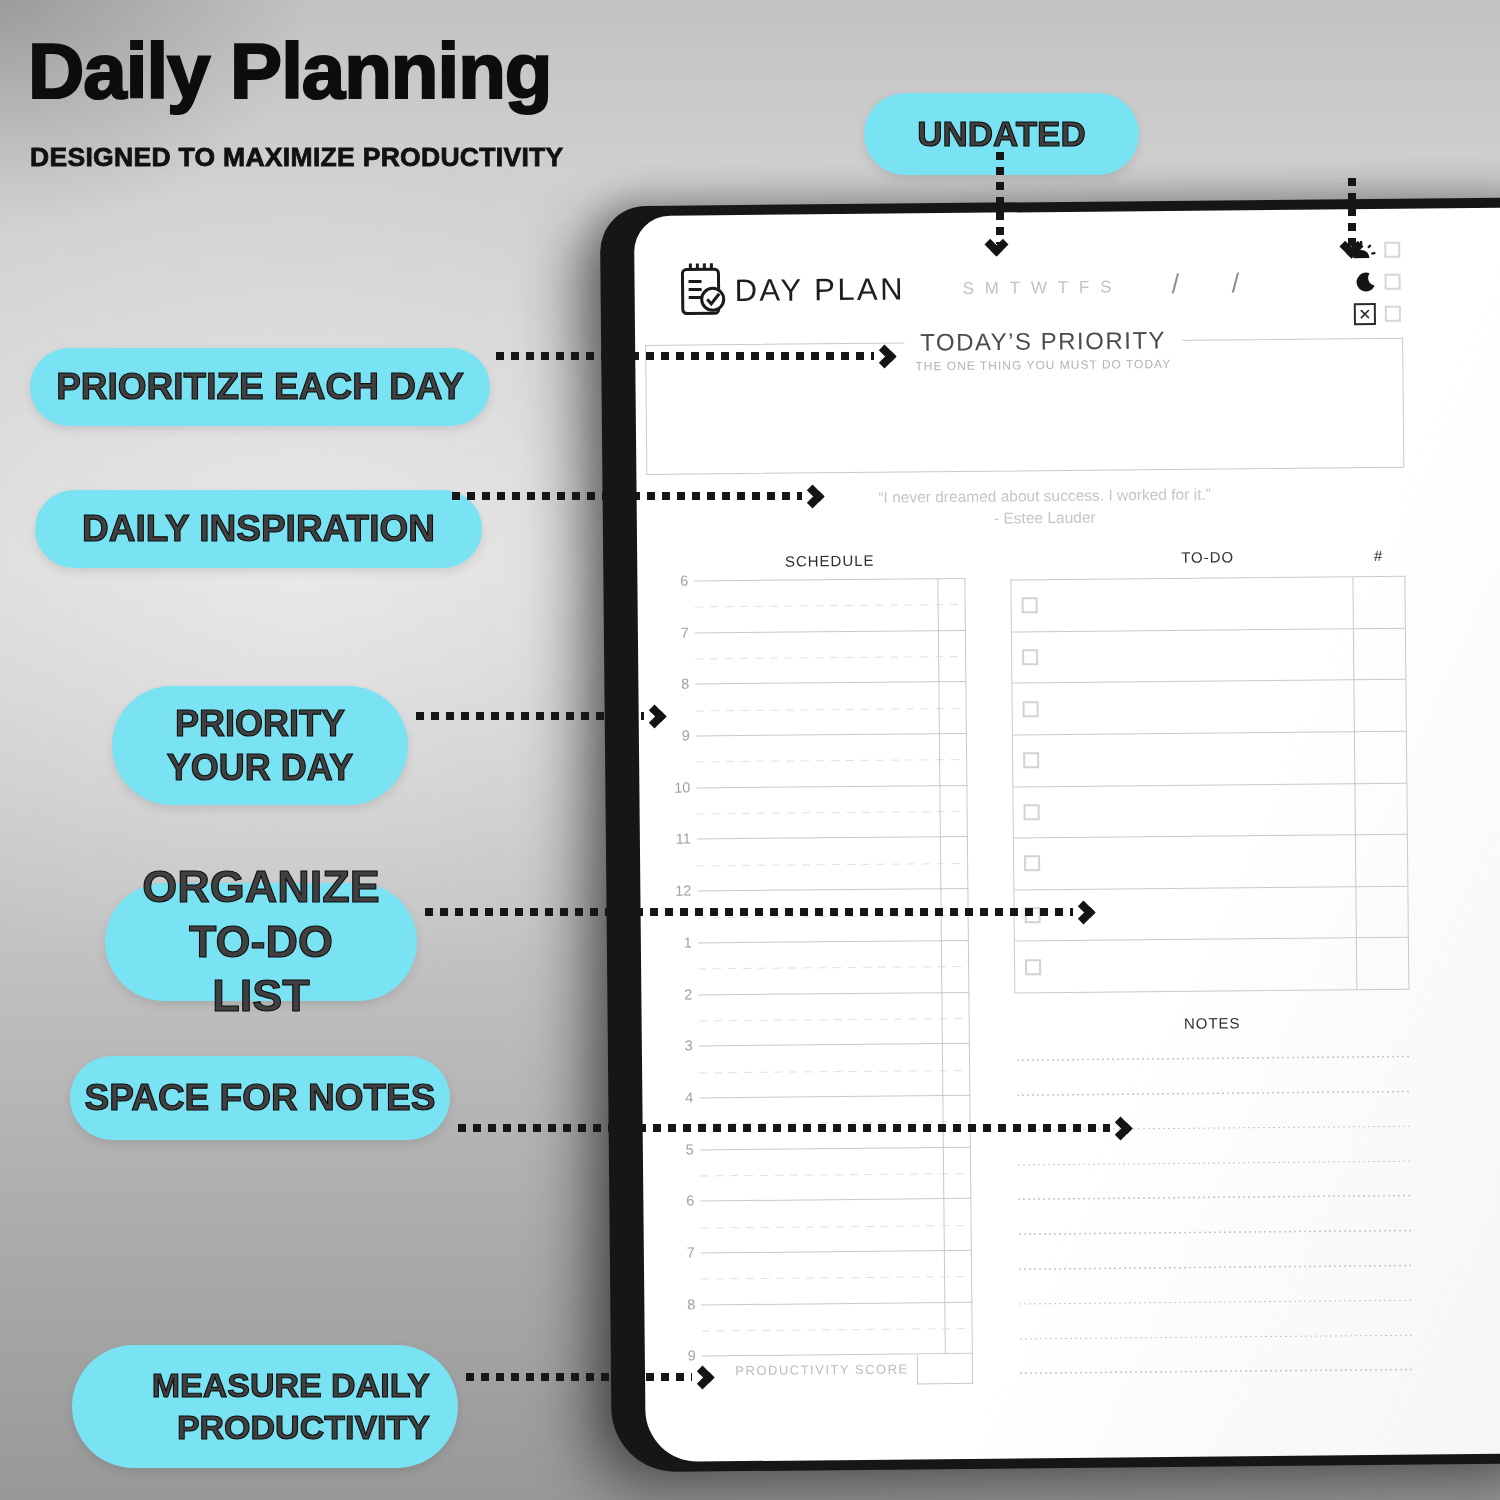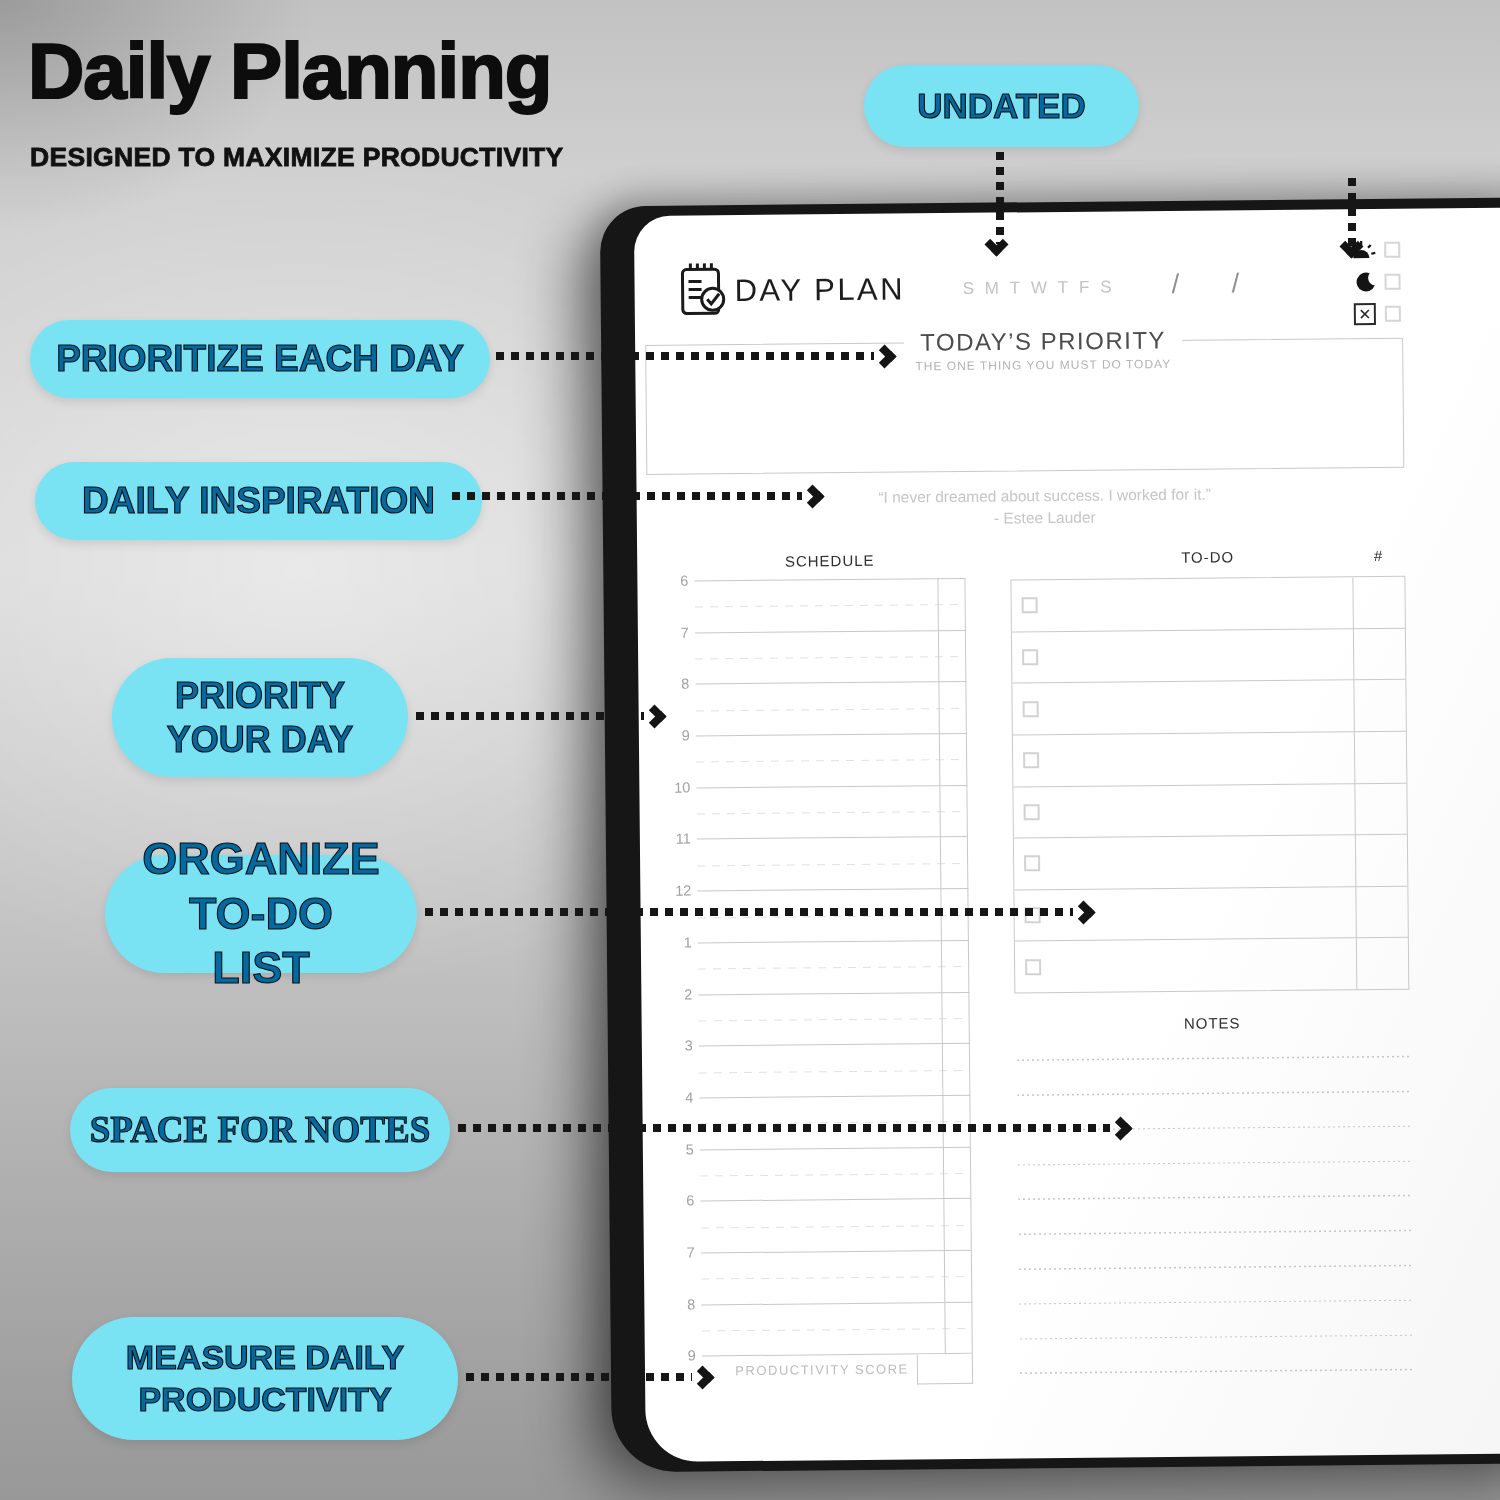--- a/index.html
+++ b/index.html
@@ -78,22 +78,22 @@
 
   
   .hero-title { position:absolute; left:28px; top:26px; font-size:78px; font-weight:900;
      color:#0d0d0d; letter-spacing:-1px; -webkit-text-stroke:2.2px #0d0d0d; }
   .hero-sub { position:absolute; left:30px; top:142px; font-size:26.5px; font-weight:800;
      color:#111; -webkit-text-stroke:0.8px #111; letter-spacing:0.3px; }
 
   
   .pill { position:absolute; background:#7ae3f3; border-radius:999px;
      display:flex; align-items:center; justify-content:center; text-align:center;
-     font-weight:800; color:#0369a1; -webkit-text-stroke:1.1px #0c0c0c; line-height:1.22;
-     box-shadow:0 4px 10px rgba(0,0,0,0.10); }
+     font-weight:800; color:#404040; -webkit-text-stroke:1.1px #0c0c0c; line-height:1.22;
+     box-shadow:0 4px 10px rgba(0,0,0,0.10);margin-top:28px; }
 
   
   .harrow { position:absolute; height:8px;
      background:repeating-linear-gradient(to right,#161616 0 8px,transparent 8px 15px); }
   .varrow { position:absolute; width:8px;
      background:repeating-linear-gradient(to bottom,#161616 0 8px,transparent 8px 15px); }
   .chev { position:absolute; width:17px; height:17px;
      border-top:8px solid #141414; border-right:8px solid #141414; }
   .chev-r { transform:rotate(45deg); }
   .chev-d { transform:rotate(135deg); }
@@ -274,22 +274,22 @@
   </div>
 
   <div class="hero-title">Daily Planning</div>
   <div class="hero-sub">DESIGNED TO MAXIMIZE PRODUCTIVITY</div>
 
   <div class="pill" style="left:864px;top:65px;width:275px;height:82px;font-size:35px;">UNDATED</div>
   <div class="pill" style="left:30px;top:320px;width:460px;height:78px;font-size:37px;text-align:center;">PRIORITIZE EACH DAY</div>
   <div class="pill" style="left:35px;top:462px;width:447px;height:78px;font-size:37px;">DAILY INSPIRATION</div>
   <div class="pill" style="left:112px;top:658px;width:296px;height:119px;font-size:36px;padding:0 36px;">PRIORITY YOUR DAY</div>
   <div class="pill" style="left:105px;top:855px;width:312px;height:118px;font-size:45px;padding:0 30px;">ORGANIZE TO-DO LIST</div>
-  <div class="pill" style="left:70px;top:1088px;width:380px;height:84px;font-size:37px;font-family:Liberation Serif, serif;">SPACE FOR NOTES</div>
-  <div class="pill" style="left:72px;top:1317px;width:386px;height:123px;font-size:34px;padding:0 28px;">MEASURE DAILY PRODUCTIVITY</div>
+  <div class="pill" style="left:70px;top:1028px;width:380px;height:84px;font-size:37px;">SPACE FOR NOTES</div>
+  <div class="pill" style="left:72px;top:1317px;width:386px;height:123px;font-size:34px;padding:0 28px;text-align:right;">MEASURE DAILY PRODUCTIVITY</div>
 
   <div class="varrow" style="left:996px;top:152px;height:92px;"></div>
   <div class="chev chev-d" style="left:988px;top:236px;"></div>
 
   <div class="varrow" style="left:1348px;top:178px;height:68px;"></div>
   <div class="chev chev-d" style="left:1343px;top:238px;"></div>
 
   <div class="harrow" style="left:496px;top:352px;width:378px;"></div>
   <div class="chev chev-r" style="left:876px;top:348px;"></div>
 

